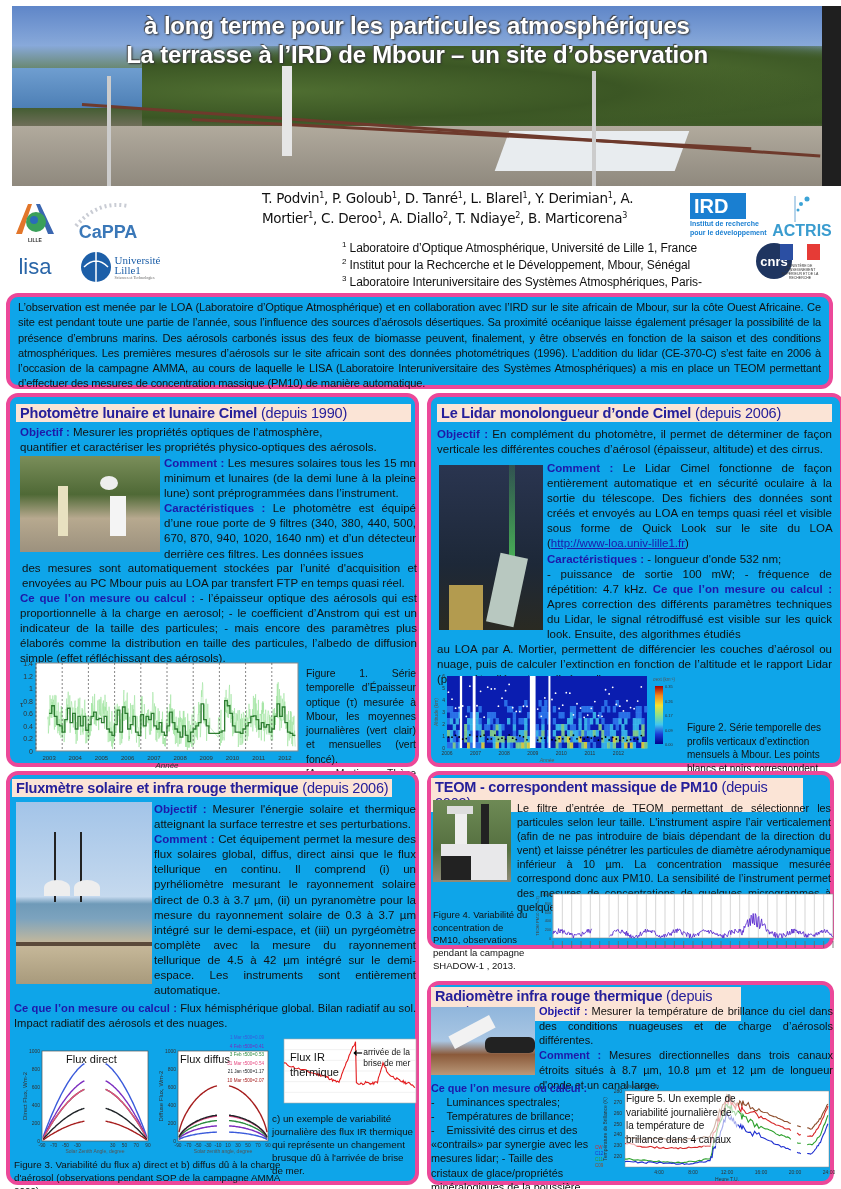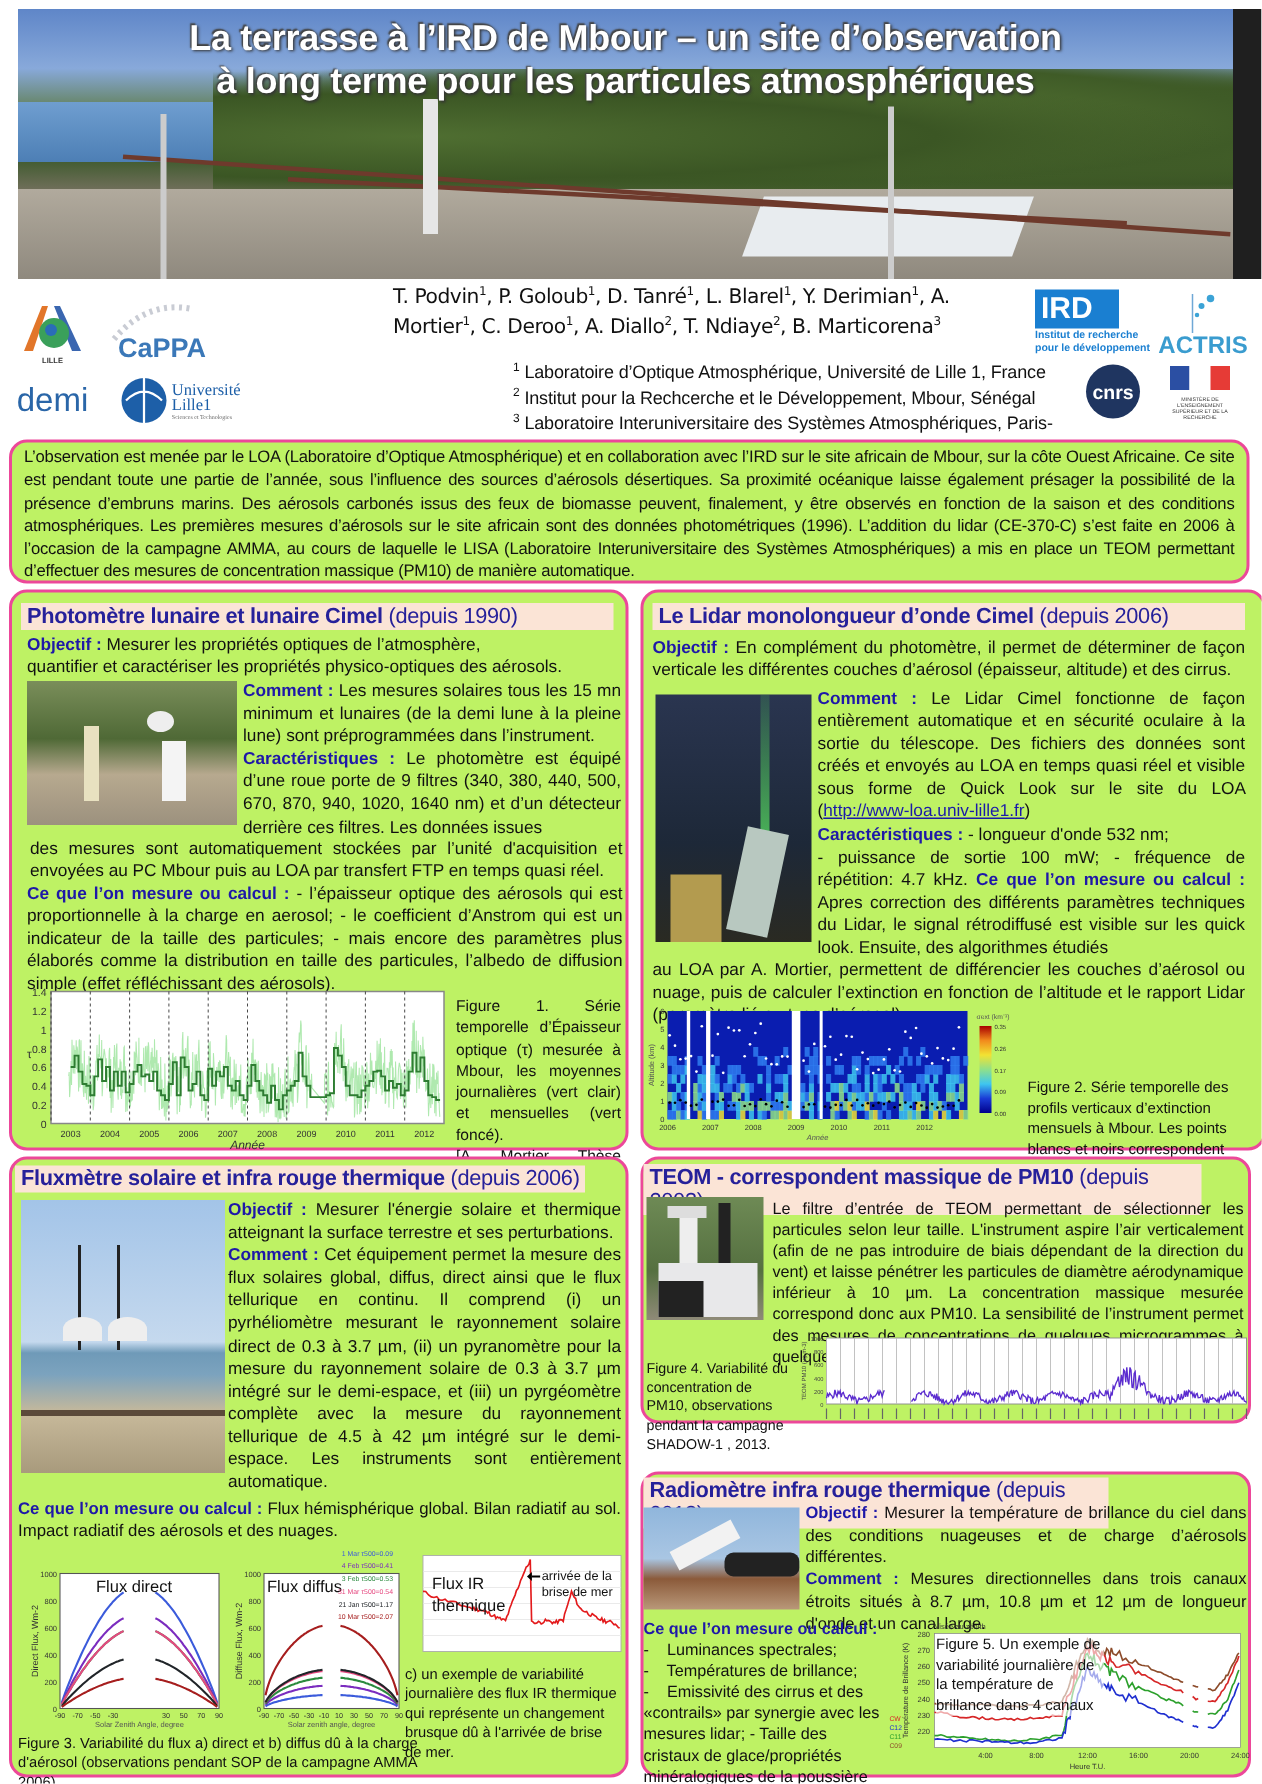--- a/index.html
+++ b/index.html
@@ -24,21 +24,21 @@
                   font-family: "Liberation Sans", sans-serif; font-weight: bold; font-size: 24px; line-height: 29px;
                   text-shadow: 1px 1px 2px #333, -1px -1px 1px #444; letter-spacing: -0.2px; }
 
   
   .logo { position: absolute; display: flex; align-items: center; justify-content: center; font-weight: bold; }
   .authors { position: absolute; left: 262px; top: 188px; width: 420px; font-family: "DejaVu Sans", sans-serif; font-size: 13.5px; line-height: 20px; color: #111; letter-spacing: -0.3px; }
   .affils { position: absolute; left: 342px; top: 240px; width: 370px; font-size: 12px; line-height: 17px; letter-spacing: -0.1px; }
   sup { font-size: 8px; vertical-align: super; line-height: 0; }
 
   
-  .box { position: absolute; border: 2px solid #ec4899; border-radius: 12px; background: #bef264; }
+  .box { position: absolute; border: 4px solid #ec4899; border-radius: 12px; background: #0ea5e9; }
   .intro { left: 6px; top: 293px; width: 827px; height: 96px; padding: 3px 8px; font-size: 11.1px; line-height: 15.3px; text-align: justify; letter-spacing: -0.15px; }
   .sec-title { background: #fbe4d6; color: #26209a; font-weight: bold; font-size: 14.5px; padding: 1px 4px; display: inline-block; letter-spacing: -0.2px; }
   .sec-title .since { font-weight: normal; }
   .kw { color: #1e18a8; font-weight: bold; }
   .p { font-size: 11.5px; line-height: 15.1px; text-align: justify; }
   .photo { position: absolute; overflow: hidden; }
   .caption { font-size: 10.4px; line-height: 14.3px; color: #111; }
   a.link { color: #1a1aaa; text-decoration: underline; }
 
   svg text { font-family: "Liberation Sans", sans-serif; }
@@ -50,42 +50,42 @@
   <div class="sea"></div>
   <div class="trees"></div>
   <div class="rooftop"></div>
   <div class="roofwhite"></div>
   <div class="rail"></div>
   <div class="rail2"></div>
   <div class="pole" style="left:95px;top:70px;height:110px;"></div>
   <div class="pole" style="left:580px;top:65px;height:115px;"></div>
   <div class="pole" style="left:270px;top:60px;height:90px;background:#e6e6e6;width:10px;"></div>
   <div class="banner-title">
+    <div>à long terme pour les particules atmosphériques</div>
     <div>La terrasse à l’IRD de Mbour – un site d’observation</div>
-    <div>à long terme pour les particules atmosphériques</div>
   </div>
 </div>
 <div class="banner-edge"></div>
 
 <div class="logo" style="left:10px;top:200px;width:50px;height:44px;">
   <svg width="50" height="44" viewBox="0 0 50 44">
     <polygon points="6,34 18,4 22,4 12,34" fill="#e2762a"></polygon>
     <polygon points="30,4 44,34 38,34 26,4" fill="#3a66b0"></polygon>
     <circle cx="26" cy="22" r="10" fill="#3aa05a"></circle>
     <circle cx="24" cy="20" r="4" fill="#2a6cb8"></circle>
     <text x="25" y="42" font-size="5" text-anchor="middle" fill="#333">LILLE</text>
   </svg>
 </div>
 <div class="logo" style="left:68px;top:200px;width:80px;height:44px;">
   <svg width="80" height="44" viewBox="0 0 80 44">
     <path d="M8,26 Q30,0 60,6" stroke="#c9ccd4" stroke-width="4" fill="none" stroke-dasharray="2,3"></path>
     <text x="40" y="38" font-size="18" text-anchor="middle" fill="#3b78b8">CaPPA</text>
   </svg>
 </div>
-<div class="logo" style="left:10px;top:252px;width:50px;height:30px;color:#2a66a8;font-size:22px;font-family:'Liberation Sans',sans-serif;font-weight:normal;">demi</div>
+<div class="logo" style="left:10px;top:252px;width:50px;height:30px;color:#2a66a8;font-size:22px;font-family:'Liberation Sans',sans-serif;font-weight:normal;">lisa</div>
 <div class="logo" style="left:70px;top:250px;width:100px;height:34px;">
   <svg width="32" height="32" viewBox="0 0 32 32">
     <circle cx="16" cy="16" r="15" fill="#1d5fa8"></circle>
     <path d="M4,16 Q16,4 28,16 M16,1 L16,31" stroke="#fff" stroke-width="1.5" fill="none"></path>
   </svg>
   <div style="margin-left:3px;font-family:'Liberation Serif',serif;font-weight:normal;color:#1d5fa8;line-height:10px;">
     <div style="font-size:11px;">Université</div>
     <div style="font-size:11px;">Lille1</div>
     <div style="font-size:4px;line-height:5px;color:#666;">Sciences et Technologies</div>
   </div>
@@ -105,21 +105,21 @@
 </div>
 <div class="logo" style="left:772px;top:192px;width:60px;height:50px;flex-direction:column;">
   <svg width="30" height="28" viewBox="0 0 30 28">
     <line x1="8" y1="2" x2="8" y2="28" stroke="#6fa8d6" stroke-width="1"></line>
     <circle cx="14" cy="10" r="2" fill="#3ca3d6"></circle>
       <circle cx="20" cy="5" r="2.5" fill="#3ca3d6"></circle>
       <circle cx="11" cy="16" r="1.5" fill="#3ca3d6"></circle>
   </svg>
   <div style="color:#3a9ccf;font-size:16px;">ACTRIS</div>
 </div>
-<div class="logo" style="left:724px;top:243px;width:36px;height:36px;border-radius:50%;background:#1f3560;color:#fff;font-size:13px;">cnrs</div>
+<div class="logo" style="left:756px;top:243px;width:36px;height:36px;border-radius:50%;background:#1f3560;color:#fff;font-size:13px;">cnrs</div>
 <div class="logo" style="left:775px;top:240px;width:50px;height:44px;flex-direction:column;">
   <div style="display:flex;width:40px;height:16px;">
     <div style="flex:1;background:#2b4fa3;"></div>
       <div style="flex:1;background:#fff;"></div>
       <div style="flex:1;background:#e63b36;"></div>
   </div>
   <div style="font-size:3.5px;line-height:4px;color:#333;text-align:center;font-weight:normal;margin-top:4px;">MINISTÈRE DE L'ENSEIGNEMENT SUPÉRIEUR ET DE LA RECHERCHE</div>
 </div>
 
 <div class="box intro">

